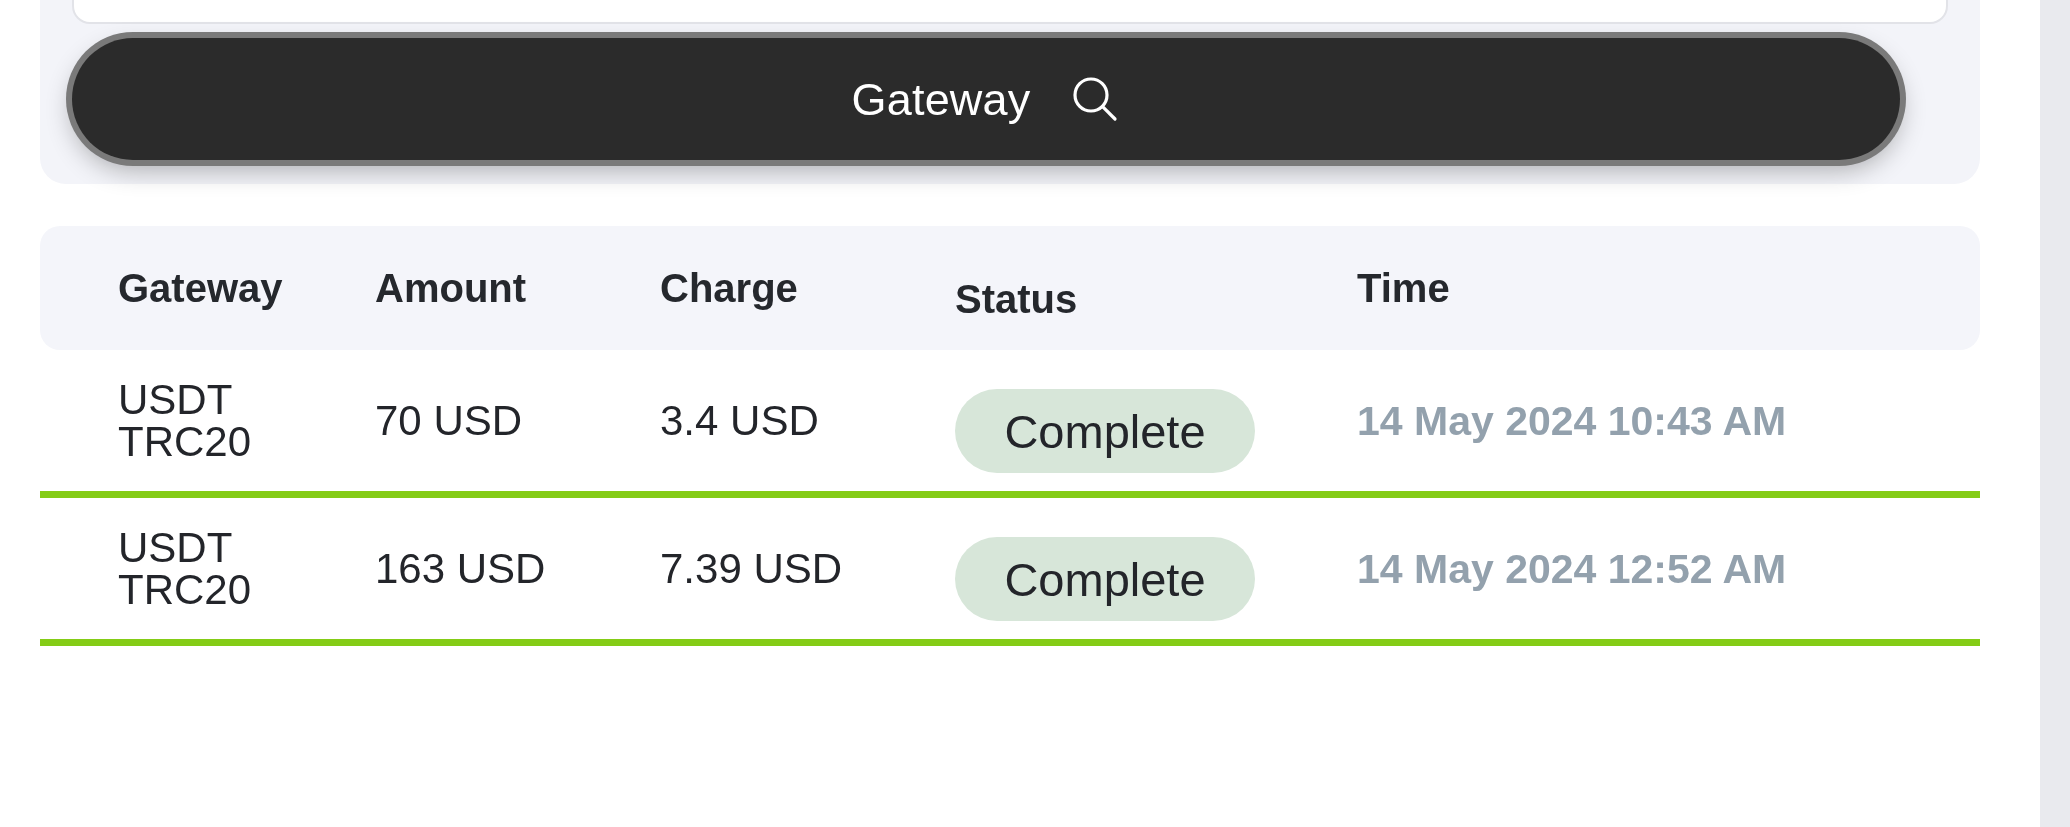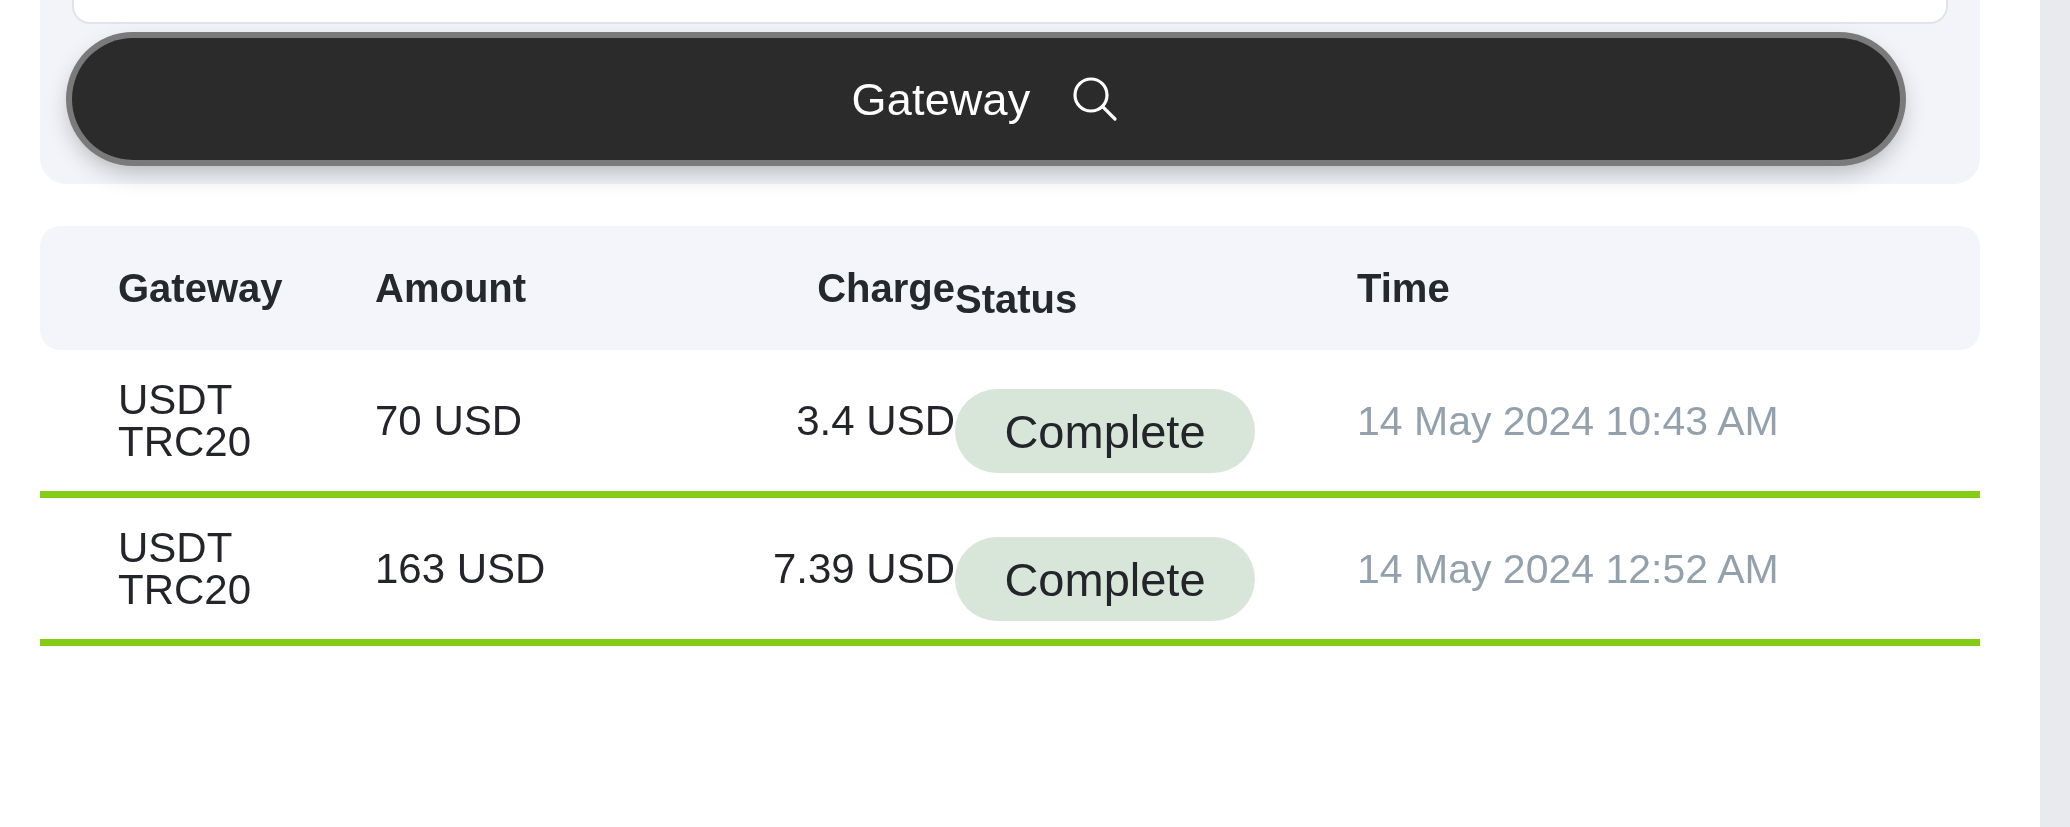--- a/index.html
+++ b/index.html
@@ -120,21 +120,21 @@
   .table-row .cell {
     font-size: 42px;
     font-weight: 400;
     color: #23252a;
     line-height: 1;
   }
 
   
   .col-gateway { width: 335px; padding-left: 78px; }
   .col-amount  { width: 285px; }
-  .col-charge  { width: 295px; text-align: right; }
+  .col-charge  { width: 295px; }
   .col-status  { width: 402px; margin-top: 21px; }
   .col-time    { width: 545px; }
 
   .status-badge {
     display: inline-flex;
     align-items: center;
     justify-content: center;
     min-width: 300px;
     height: 84px;
     padding: 12px 34px;
@@ -144,20 +144,21 @@
     font-weight: 400;
     color: #23252a;
     line-height: 1;
     white-space: nowrap;
   }
 
   .time-text {
     color: #93a1ad;
     font-size: 41px;
     white-space: nowrap;
+    font-weight: bold;
   }
 
   
   .scrollbar-track {
     position: absolute;
     right: 0;
     top: 0;
     width: 30px;
     height: 827px;
     background: #e9eaee;

